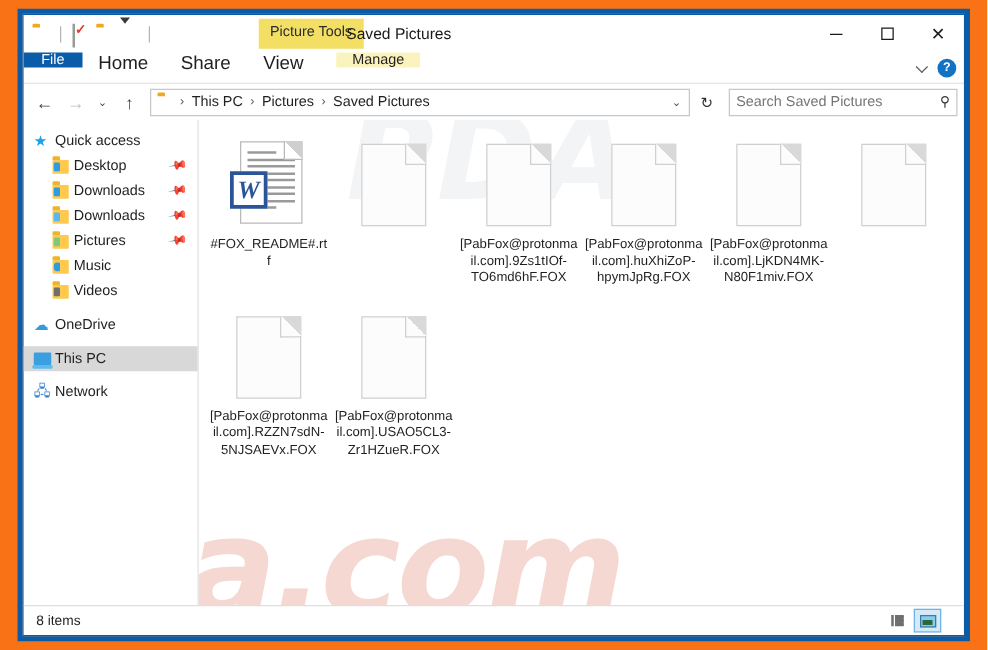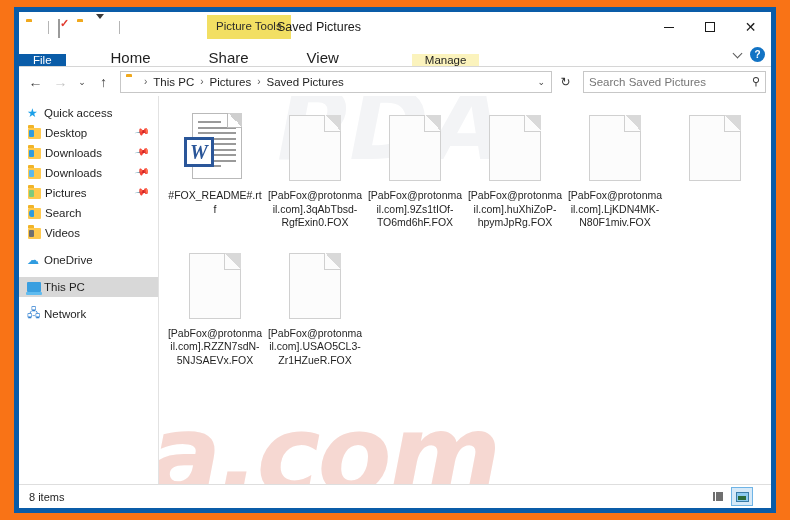--- a/index.html
+++ b/index.html
@@ -77,36 +77,36 @@
     width: 41px; height: 30px;
     display: flex; align-items: center; justify-content: center;
     color: #1a1a1a;
   }
   .glyph-min { width: 10px; height: 1px; background: #1a1a1a; }
   .glyph-max { width: 10px; height: 10px; border: 1px solid #1a1a1a; }
   .glyph-close { font-size: 14px; line-height: 1; font-weight: 300; }
   
   .ribbonbar {
     height: 24px; background: #ffffff;
-    display: flex; align-items: flex-end;
-    position: relative; flex: 0 0 auto; gap: 32px;
+    display: flex; align-items: flex-start;
+    position: relative; flex: 0 0 auto;
   }
   .tab-file {
     background: #0a5ca8; color: #ffffff;
     font-size: 11.5px; display: flex; align-items: center;
     padding: 0 14px;
   }
   .tab {
     font-size: 15px; color: #1f1f1f;
     display: flex; align-items: center; padding: 0 13px;
   }
   .tab-manage {
     background: #fbf3bd; font-size: 11.5px; color: #1f1f1f;
     display: flex; align-items: center; padding: 0 13px;
-    margin-left: 28px;
+    margin-left: 13px;
   }
   .ribbon-right {
     position: absolute; right: 6px; top: 0; height: 24px;
     display: flex; align-items: center; gap: 7px;
   }
   .chev-dn {
     width: 9px; height: 9px; position: relative;
   }
   .chev-dn::after {
     content: ""; position: absolute; left: 0; top: 0;
@@ -167,21 +167,21 @@
     width: 140px; background: #ffffff;
     border-right: 1px solid #e2e2e2;
     padding-top: 7px; position: relative; z-index: 2;
     flex: 0 0 auto;
   }
   .nav-item {
     height: 20px; display: flex; align-items: center;
     font-size: 11.5px; color: #1f1f1f;
     padding-left: 8px; position: relative;
   }
-  .nav-item.indent { padding-left: 9px; }
+  .nav-item.indent { padding-left: 23px; }
   .nav-item.sel { background: #d8d8d8; }
   .nav-ic { width: 17px; display: flex; align-items: center; }
   .pin-right {
     position: absolute; right: 10px; top: 4px;
     font-size: 10px; color: #9a9a9a; transform: rotate(35deg);
   }
   .sq { width: 13px; height: 11px; border-radius: 1px; position: relative; }
   .sq-folder { background: #ffc94d; }
   .sq-folder::before {
     content: ""; position: absolute; left: 0; top: -2.5px;
@@ -428,21 +428,21 @@
           <span class="nav-ic">
               <span class="sq sq-folder badge-pic"></span>
             </span>
           <span>Pictures</span>
           <span class="pin-right">📌</span>
         </div>
         <div class="nav-item indent">
           <span class="nav-ic">
               <span class="sq sq-folder badge-mus"></span>
             </span>
-          <span>Search</span>
+          <span>Music</span>
         </div>
         <div class="nav-item indent">
           <span class="nav-ic">
               <span class="sq sq-folder badge-vid"></span>
             </span>
           <span>Videos</span>
         </div>
         <div class="nav-item" style="margin-top:7px">
           <span class="nav-ic">
               <span class="cloud-ic">☁</span>
@@ -488,21 +488,20 @@
                 <div class="w-badge">W</div>
               </div>
             </div>
             <div class="fname">#FOX_README#.rtf</div>
           </div>
 
           <div class="tile">
             <div class="icon-wrap">
                 <div class="doc-blank"></div>
               </div>
-            <div class="fname">[PabFox@protonmail.com].3qAbTbsd-RgfExin0.FOX</div>
           </div>
 
           <div class="tile">
             <div class="icon-wrap">
                 <div class="doc-blank"></div>
               </div>
             <div class="fname">[PabFox@protonmail.com].9Zs1tIOf-TO6md6hF.FOX</div>
           </div>
 
           <div class="tile">

